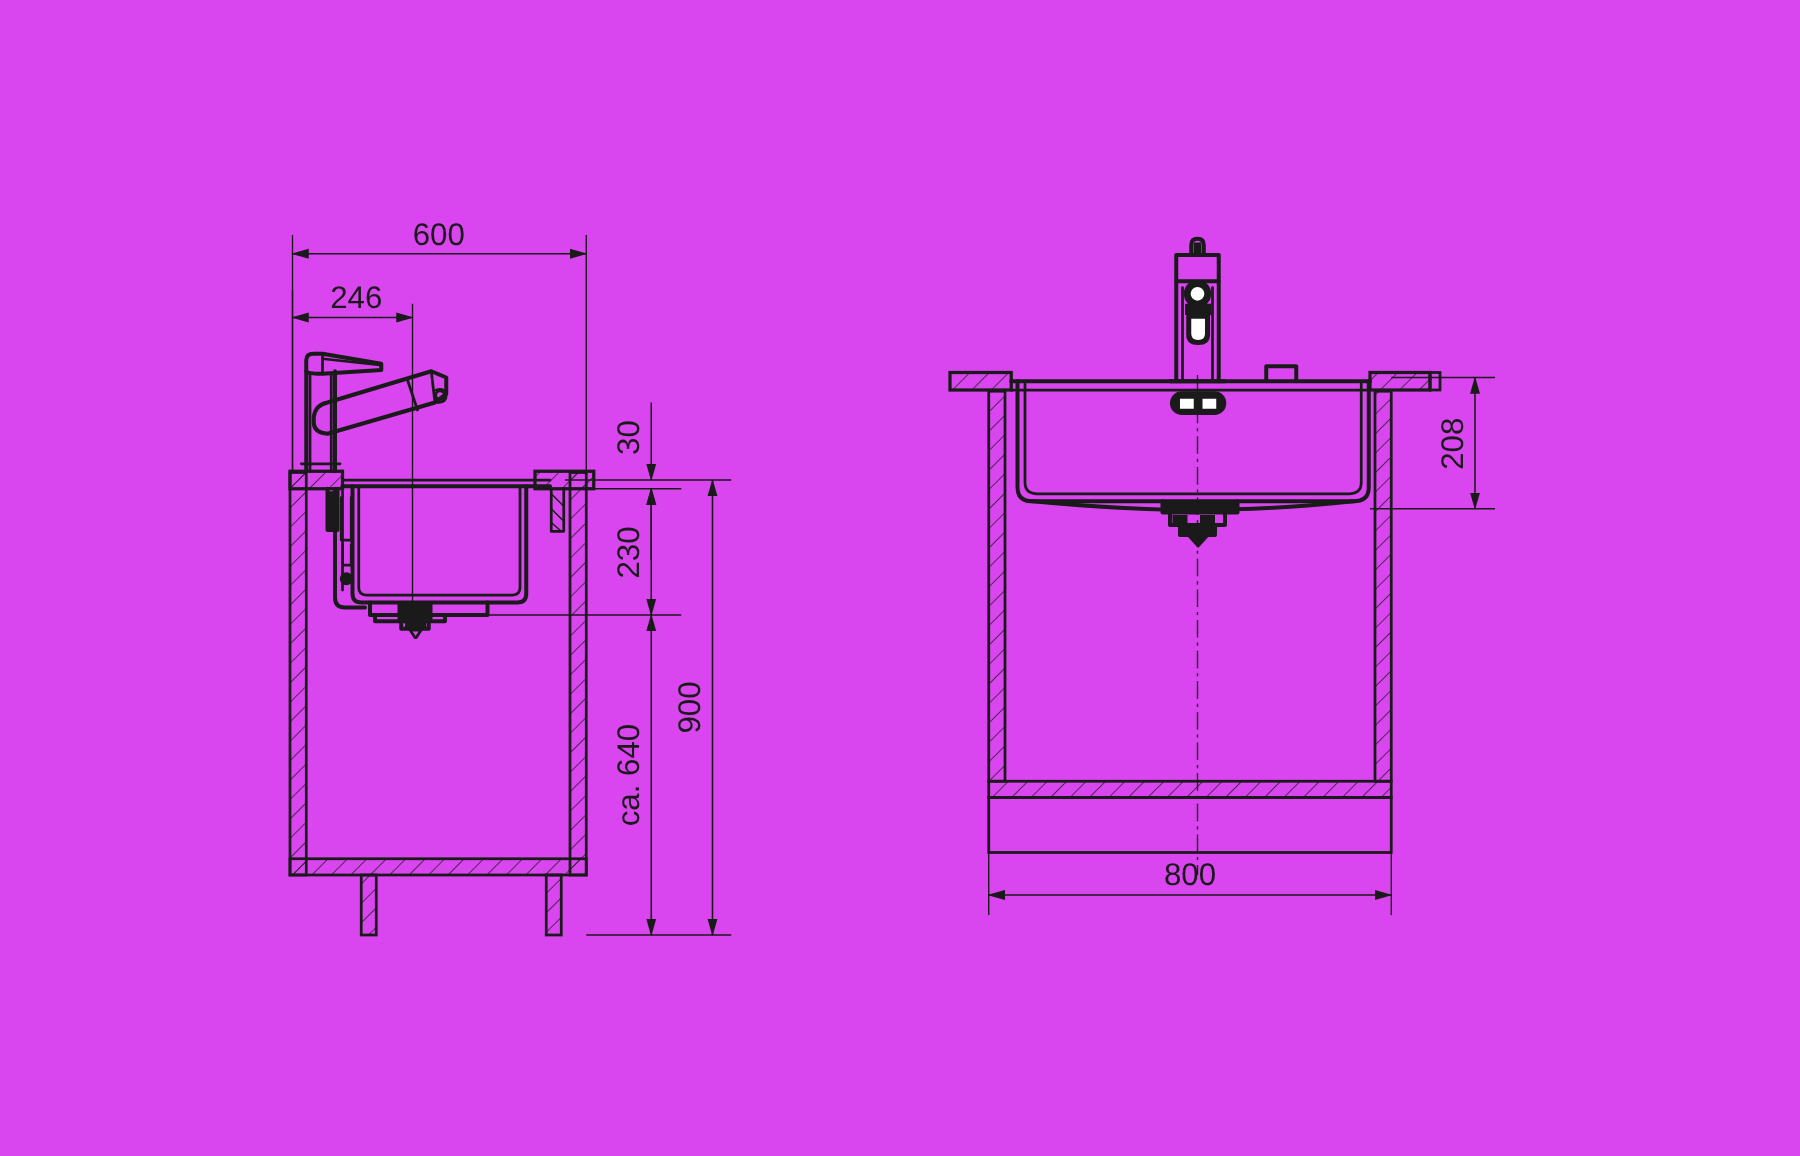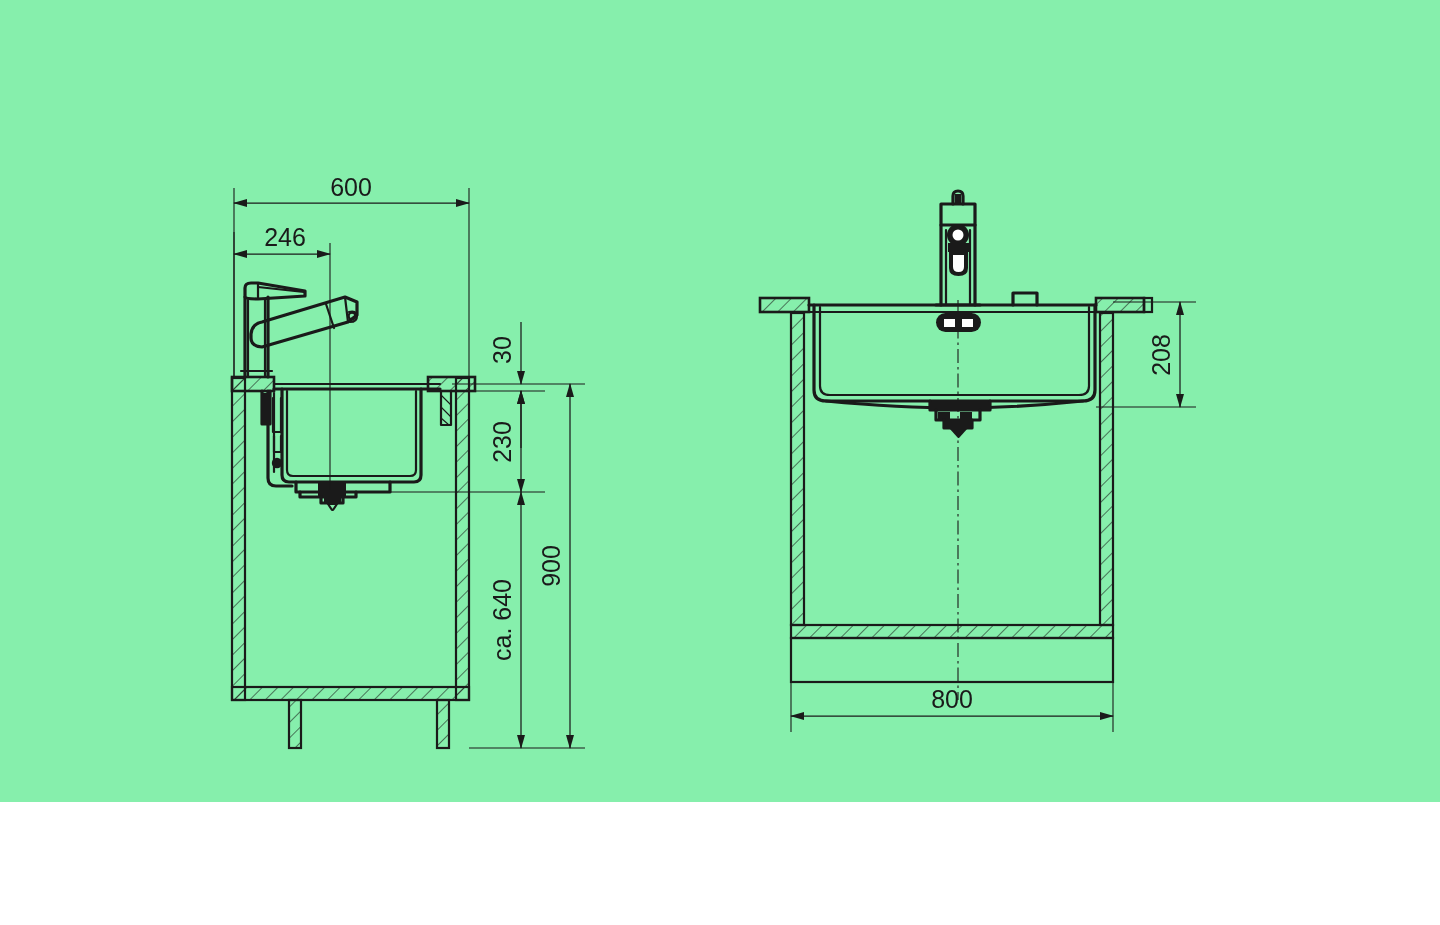--- a/index.html
+++ b/index.html
@@ -9,22 +9,22 @@
   }
   body {
     width: 1440px;
     height: 925px;
     font-family: "Liberation Sans", sans-serif;
     overflow: hidden;
   }
   #drawing-root {
     position: relative;
     width: 1440px;
-    height: 802px;
-    background: #86efac;
+    height: 925px;
+    background: #d946ef;
   }
   svg.cad {
     display: block;
     width: 1440px;
     height: 925px;
   }
   .obj   { fill: none; stroke: #1a1a1a; stroke-width: 2.2; stroke-linejoin: round; stroke-linecap: round; }
   .objth { fill: none; stroke: #1a1a1a; stroke-width: 3.2; stroke-linejoin: round; stroke-linecap: round; }
   .hatch { fill: none; stroke: #1a1a1a; stroke-width: 1.15; }
   .dim   { fill: none; stroke: #1a1a1a; stroke-width: 1.25; }

